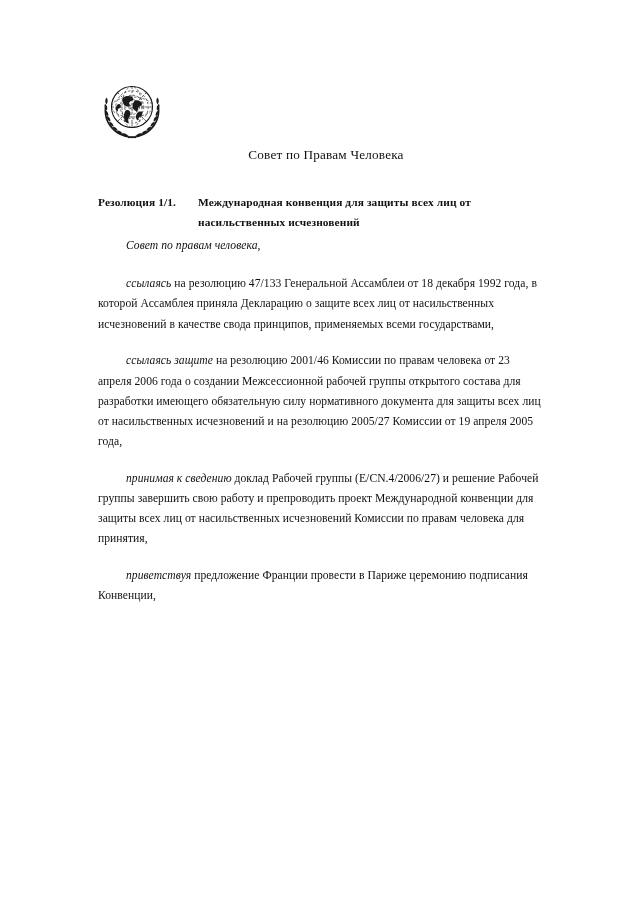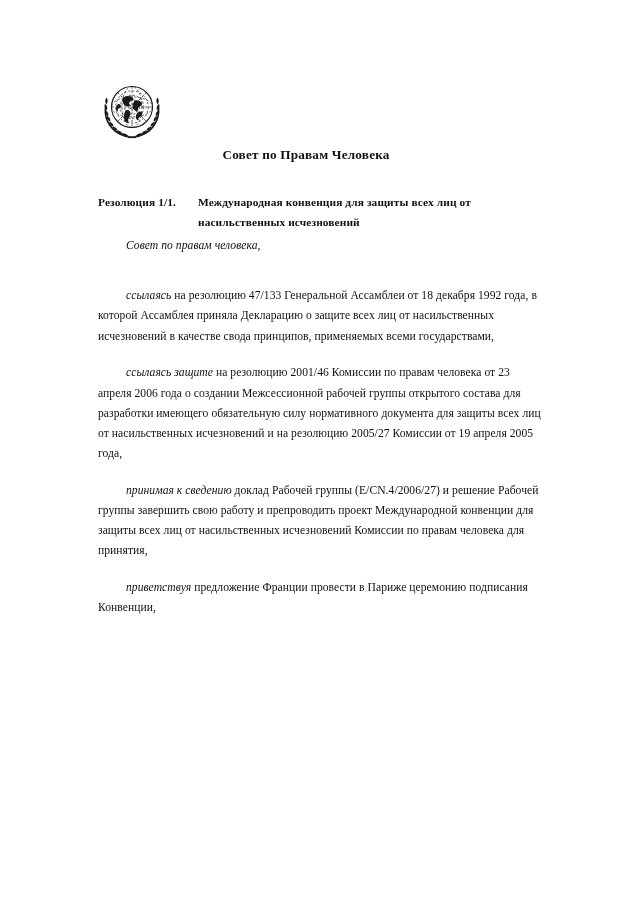--- a/index.html
+++ b/index.html
@@ -30,25 +30,25 @@
     left: 98px;
     top: 80px;
     width: 68px;
     height: 62px;
   }
   .emblem-wrap svg { display: block; width: 68px; height: 62px; }
 
   
   .doc-title {
     position: absolute;
-    left: 76px;
+    left: 96px;
     top: 146px;
     width: 460px;
     text-align: center;
-    font-weight: bold;
+    font-weight: normal;
     font-size: 13.2px;
     letter-spacing: 0.2px;
     line-height: 17px;
   }
 
   
   .res-heading {
     position: absolute;
     left: 98px;
     top: 193px;
@@ -78,21 +78,21 @@
     font-size: 11.6px;
     line-height: 20.2px;
     text-align: left;
   }
   .para {
     margin: 0 0 16.5px 0;
     text-indent: 28px;
     letter-spacing: 0.05px;
   }
   .para.salutation {
-    margin-bottom: 30px;
+    margin-bottom: 18px;
   }
   .lead {
     font-style: italic;
   }
   .num-para {
     margin: 0 0 16.5px 0;
     text-indent: 0;
     padding-left: 0;
     letter-spacing: 0.05px;
   }

